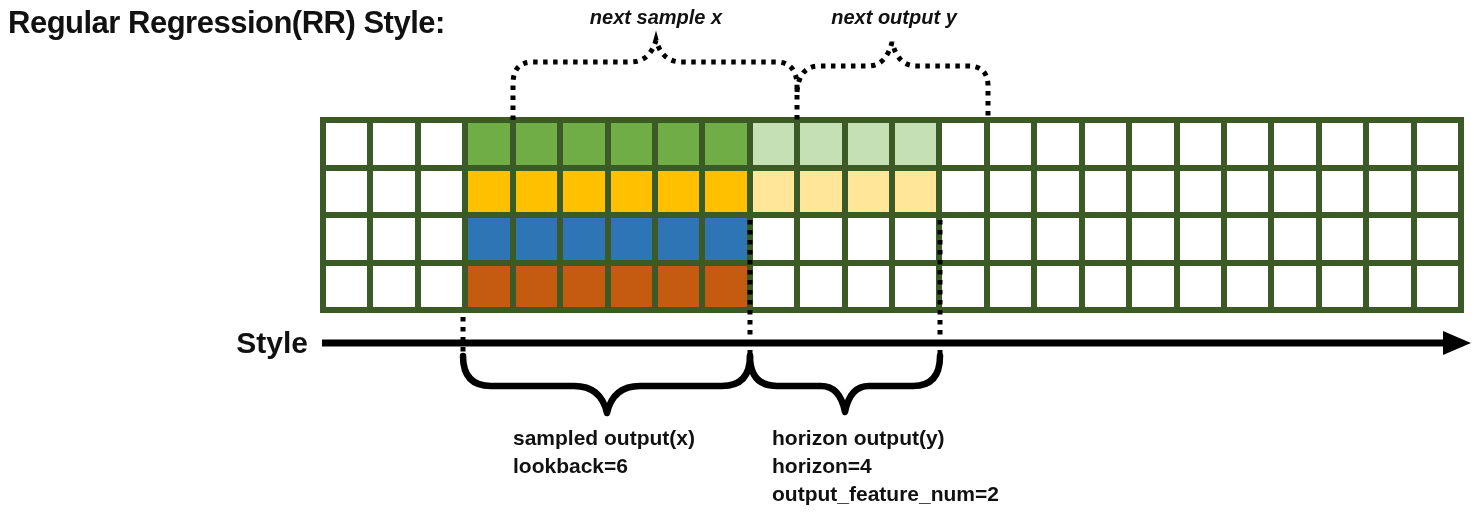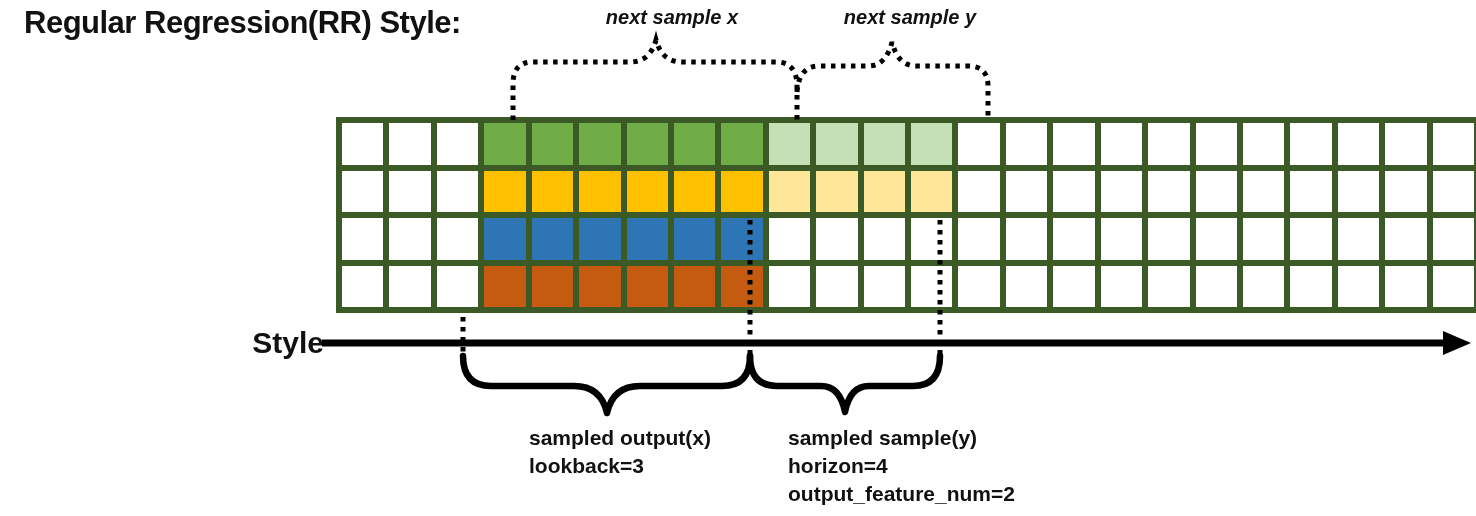--- a/index.html
+++ b/index.html
@@ -1,20 +1,20 @@
 <!DOCTYPE html>
 <html><head>
 <meta charset="utf-8">
 <style>
   html,body{margin:0;padding:0;background:#fff;}
   #canvas{
     position:relative;width:1476px;height:516px;overflow:hidden;
     font-family:"Liberation Sans",sans-serif;color:#111;background:#fff;
   }
-  .abs{position:absolute;margin-left:16px;}
+  .abs{position:absolute;}
   #title{left:8px;top:5px;font-size:31px;font-weight:bold;letter-spacing:-0.5px;}
   .top-label{top:6px;font-size:20px;font-weight:bold;font-style:italic;text-align:center;width:240px;}
   #next-x-label{left:536px;}
   #next-y-label{left:774px;}
   #row-labels{left:0;top:117px;width:308px;}
   .row-label{height:49px;line-height:49px;text-align:right;font-size:26px;font-weight:bold;white-space:nowrap;}
   #grid{
     left:320px;top:117px;width:1144px;height:196px;box-sizing:border-box;
     display:grid;grid-template-columns:repeat(24,1fr);grid-template-rows:repeat(4,1fr);
     gap:6px;padding:6px;
@@ -27,21 +27,21 @@
   svg.overlay{position:absolute;left:0;top:0;pointer-events:none;}
 </style>
 </head>
 <body>
 
 <div id="canvas">
 
   <div id="title" class="abs">Regular Regression(RR) Style:</div>
 
   <div id="next-x-label" class="abs top-label">next sample x</div>
-  <div id="next-y-label" class="abs top-label">next sample y</div>
+  <div id="next-y-label" class="abs top-label">next output y</div>
 
   <div id="grid" class="abs" style="background: rgb(59, 90, 37);">
       <div class="cell" style="background: rgb(255, 255, 255);"></div>
       <div class="cell" style="background: rgb(255, 255, 255);"></div>
       <div class="cell" style="background: rgb(255, 255, 255);"></div>
       <div class="cell" style="background: rgb(112, 173, 71);"></div>
       <div class="cell" style="background: rgb(112, 173, 71);"></div>
       <div class="cell" style="background: rgb(112, 173, 71);"></div>
       <div class="cell" style="background: rgb(112, 173, 71);"></div>
       <div class="cell" style="background: rgb(112, 173, 71);"></div>
@@ -149,22 +149,22 @@
         <line x1="322" y1="343" x2="1446" y2="343" stroke-width="7"></line>
         <polygon points="1443,331 1443,355 1471,343" fill="#000" stroke="none"></polygon>
       </g>
       <path stroke-width="6.5" stroke-linecap="round" stroke-linejoin="round" d="M463,356 Q463,386 491,386 L574,386 Q601,386 607,413 Q613,386 640,386 L722,386 Q750,386 750,356"></path>
       <path stroke-width="6.5" stroke-linecap="round" stroke-linejoin="round" d="M750,356 Q750,386 777,386 L821,386 Q840,386 845,412 Q850,386 869,386 L913,386 Q940,386 940,356"></path>
     </g>
   </svg>
 
   <div id="input-note" class="abs note">
     <div>sampled output(x)</div>
-    <div>lookback=3</div>
+    <div>lookback=6</div>
   </div>
 
   <div id="output-note" class="abs note">
-    <div>sampled sample(y)</div>
+    <div>horizon output(y)</div>
     <div>horizon=4</div>
     <div>output_feature_num=2</div>
   </div>
 
 </div>
 
 </body></html>

